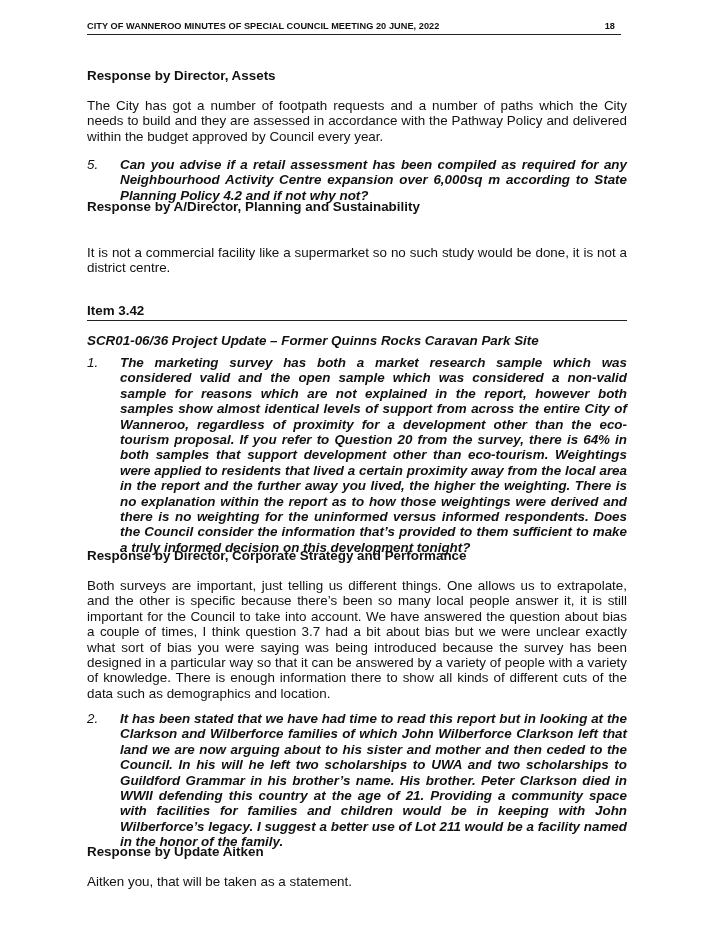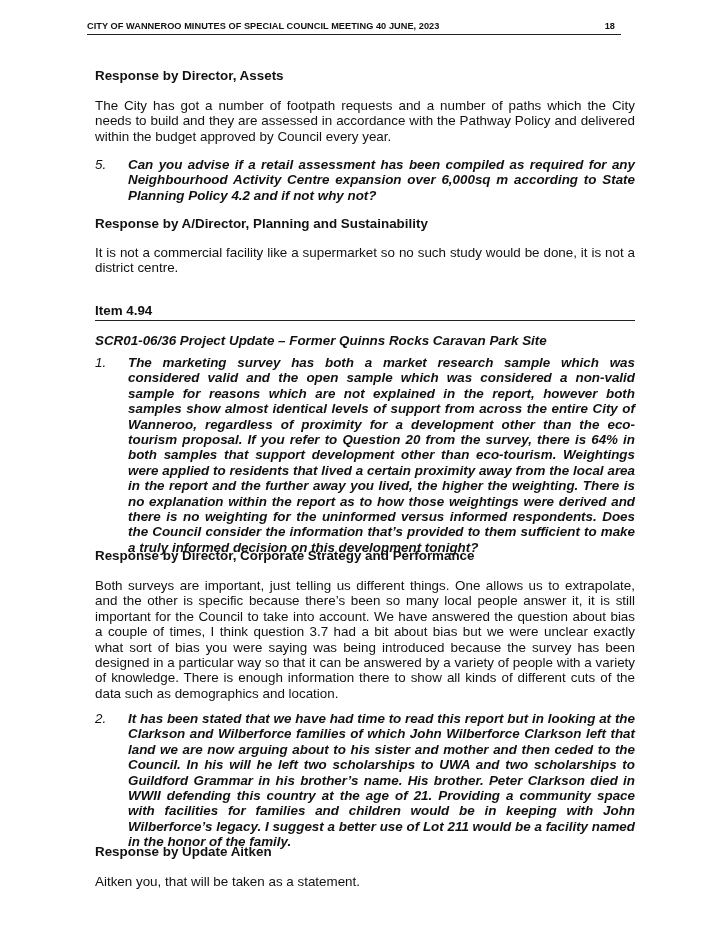--- a/index.html
+++ b/index.html
@@ -8,56 +8,56 @@
       font-family: "Liberation Sans", sans-serif; color: #111111;
     }
     .page { position: absolute; left: 87px; top: 0; width: 540px; }
     .header {
       position: absolute; left: 0; top: 21px; width: 534px;
       font-size: 9.2px; font-weight: bold; letter-spacing: 0.05px;
       border-bottom: 1.2px solid #222; padding-bottom: 3px;
       display: flex; justify-content: space-between;
     }
     .header .pg { padding-right: 6px; }
-    .blk { position: absolute; left: 0; width: 540px; font-size: 13.4px; line-height: 15.4px; margin-left: 8px; }
+    .blk { position: absolute; left: 0; width: 540px; font-size: 13.4px; line-height: 15.4px; }
     .h { font-weight: bold; }
     .p { text-align: justify; }
     .q { display: flex; }
     .q .num { width: 33px; flex: 0 0 33px; font-style: italic; }
     .q .txt { flex: 1; font-style: italic; text-align: justify; font-weight: bold; }
     .item {
       font-weight: bold; border-bottom: 1.6px solid #222; padding-bottom: 2px;
       display: flex;
     }
     .item .no { width: 84px; }
     .sub { font-weight: bold; font-style: italic; }
   </style>
 </head>
 <body>
 
 <div class="page">
 
   <div class="header">
-    <span>CITY OF WANNEROO MINUTES OF SPECIAL COUNCIL MEETING 40 JUNE, 2023</span>
+    <span>CITY OF WANNEROO MINUTES OF SPECIAL COUNCIL MEETING 20 JUNE, 2022</span>
     <span class="pg">18</span>
   </div>
 
   <div class="blk h" style="top:68px">Response by Director, Assets</div>
   <div class="blk p" style="top:98px">The City has got a number of footpath requests and a number of paths which the City needs to build and they are assessed in accordance with the Pathway Policy and delivered within the budget approved by Council every year.</div>
 
   <div class="blk q" style="top:157px">
     <span class="num">5.</span>
     <span class="txt">Can you advise if a retail assessment has been compiled as required for any Neighbourhood Activity Centre expansion over 6,000sq m according to State Planning Policy 4.2 and if not why not?</span>
   </div>
 
-  <div class="blk h" style="top:216px">Response by A/Director, Planning and Sustainability</div>
+  <div class="blk h" style="top:199px">Response by A/Director, Planning and Sustainability</div>
   <div class="blk p" style="top:245px">It is not a commercial facility like a supermarket so no such study would be done, it is not a district centre.</div>
 
   <div class="blk item" style="top:303px">
-    <span class="no">Item 4.94</span>
+    <span class="no">Item 3.42</span>
   </div>
 
   <div class="blk sub" style="top:333px">SCR01-06/36 Project Update – Former Quinns Rocks Caravan Park Site</div>
 
   <div class="blk q" style="top:355px">
     <span class="num">1.</span>
     <span class="txt">The marketing survey has both a market research sample which was considered valid and the open sample which was considered a non-valid sample for reasons which are not explained in the report, however both samples show almost identical levels of support from across the entire City of Wanneroo, regardless of proximity for a development other than the eco-tourism proposal.  If you refer to Question 20 from the survey, there is 64% in both samples that support development other than eco-tourism. Weightings were applied to residents that lived a certain proximity away from the local area in the report and the further away you lived, the higher the weighting.  There is no explanation within the report as to how those weightings were derived and there is no weighting for the uninformed versus informed respondents.  Does the Council consider the information that’s provided to them sufficient to make a truly informed decision on this development tonight?</span>
   </div>
 
   <div class="blk h" style="top:548px">Response by Director, Corporate Strategy and Performance</div>

